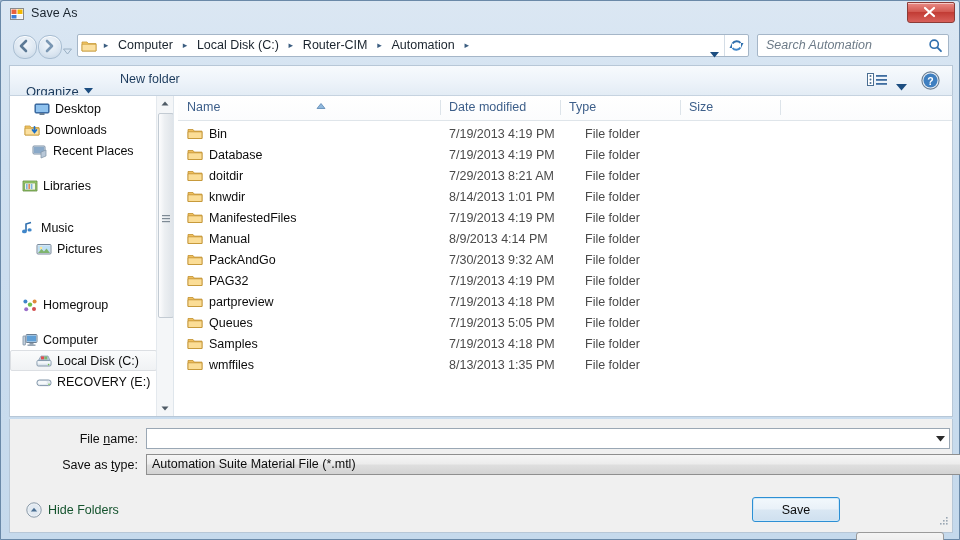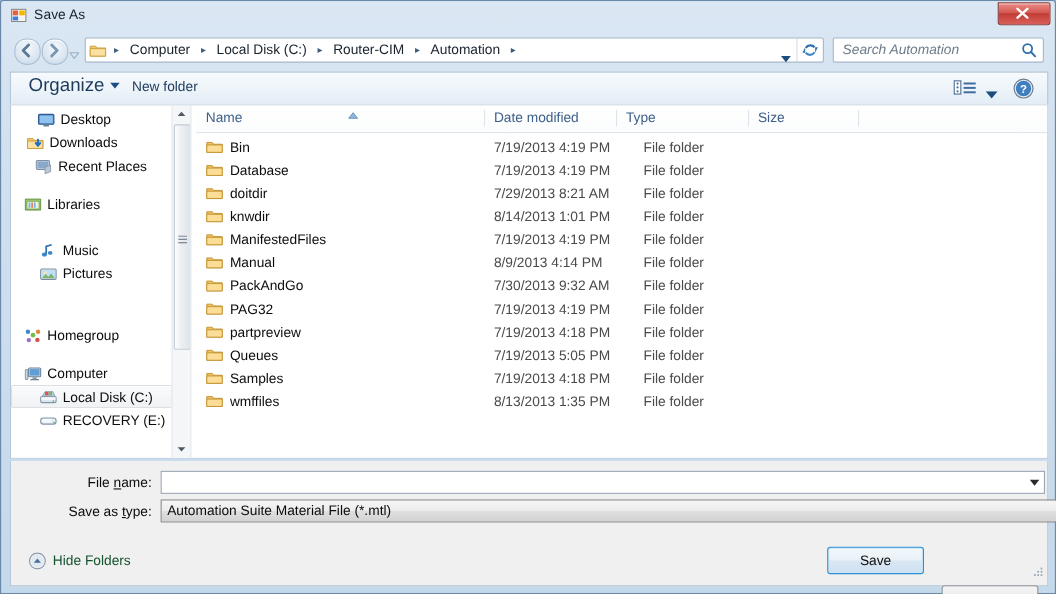--- a/index.html
+++ b/index.html
@@ -129,22 +129,22 @@
   
   #toolbar {
     position: absolute; left: 4px; top: 64px;
     width: 944px; height: 30px;
     background: linear-gradient(to bottom, #f7fafd 0%, #eef4fa 50%, #e3ecf5 100%);
     border: 1px solid #b7c7d7;
     border-bottom: none;
     box-sizing: border-box;
   }
   #organize {
-    position: absolute; left: 16px; top: 0;
-    font-size: 17px; color: #1b3a5c; cursor: pointer;
+    position: absolute; left: 16px; top: 16px;
+    font-size: 13px; color: #1b3a5c; cursor: pointer;
     white-space: nowrap;
   }
   #organize .tri { display: inline-block; margin-left: 5px; vertical-align: 2px; }
   #newfolder {
     position: absolute; left: 110px; top: 6px;
     font-size: 12.5px; color: #1b3a5c; cursor: pointer;
     white-space: nowrap;
   }
   #viewbtn {
     position: absolute; right: 62px; top: 5px;
@@ -518,21 +518,21 @@
                 <path d="M1 3 h14 v10 H1 Z" fill="#9dd06f" stroke="#5f8b3e" stroke-width=".8"></path>
                 <path d="M2.5 5 h11 v7 h-11 Z" fill="#eef6e3" stroke="#5f8b3e" stroke-width=".6"></path>
                 <rect x="4" y="6" width="1.6" height="5" fill="#7fb2e0"></rect>
                 <rect x="6.4" y="6" width="1.6" height="5" fill="#e08a5a"></rect>
                 <rect x="8.8" y="6" width="1.6" height="5" fill="#7fb2e0"></rect>
               </svg></span>
           <span>Libraries</span>
         </div>
 
 
-        <div class="tree-item" style="top:121px;padding-left:26px">
+        <div class="tree-item" style="top:121px;padding-left:10px">
           <span class="ic"><svg width="16" height="16" viewBox="0 0 16 16">
                 <path d="M11 2.5 L6 4 v7" stroke="#2f6fae" stroke-width="1.6" fill="none"></path>
                 <ellipse cx="4.4" cy="11.4" rx="2.4" ry="1.9" fill="#3f86c9"></ellipse>
                 <ellipse cx="9.6" cy="9.9" rx="2.1" ry="1.7" fill="#3f86c9"></ellipse>
               </svg></span>
           <span>Music</span>
         </div>
 
         <div class="tree-item" style="top:142px;padding-left:26px">
           <span class="ic"><svg width="16" height="16" viewBox="0 0 16 16">

